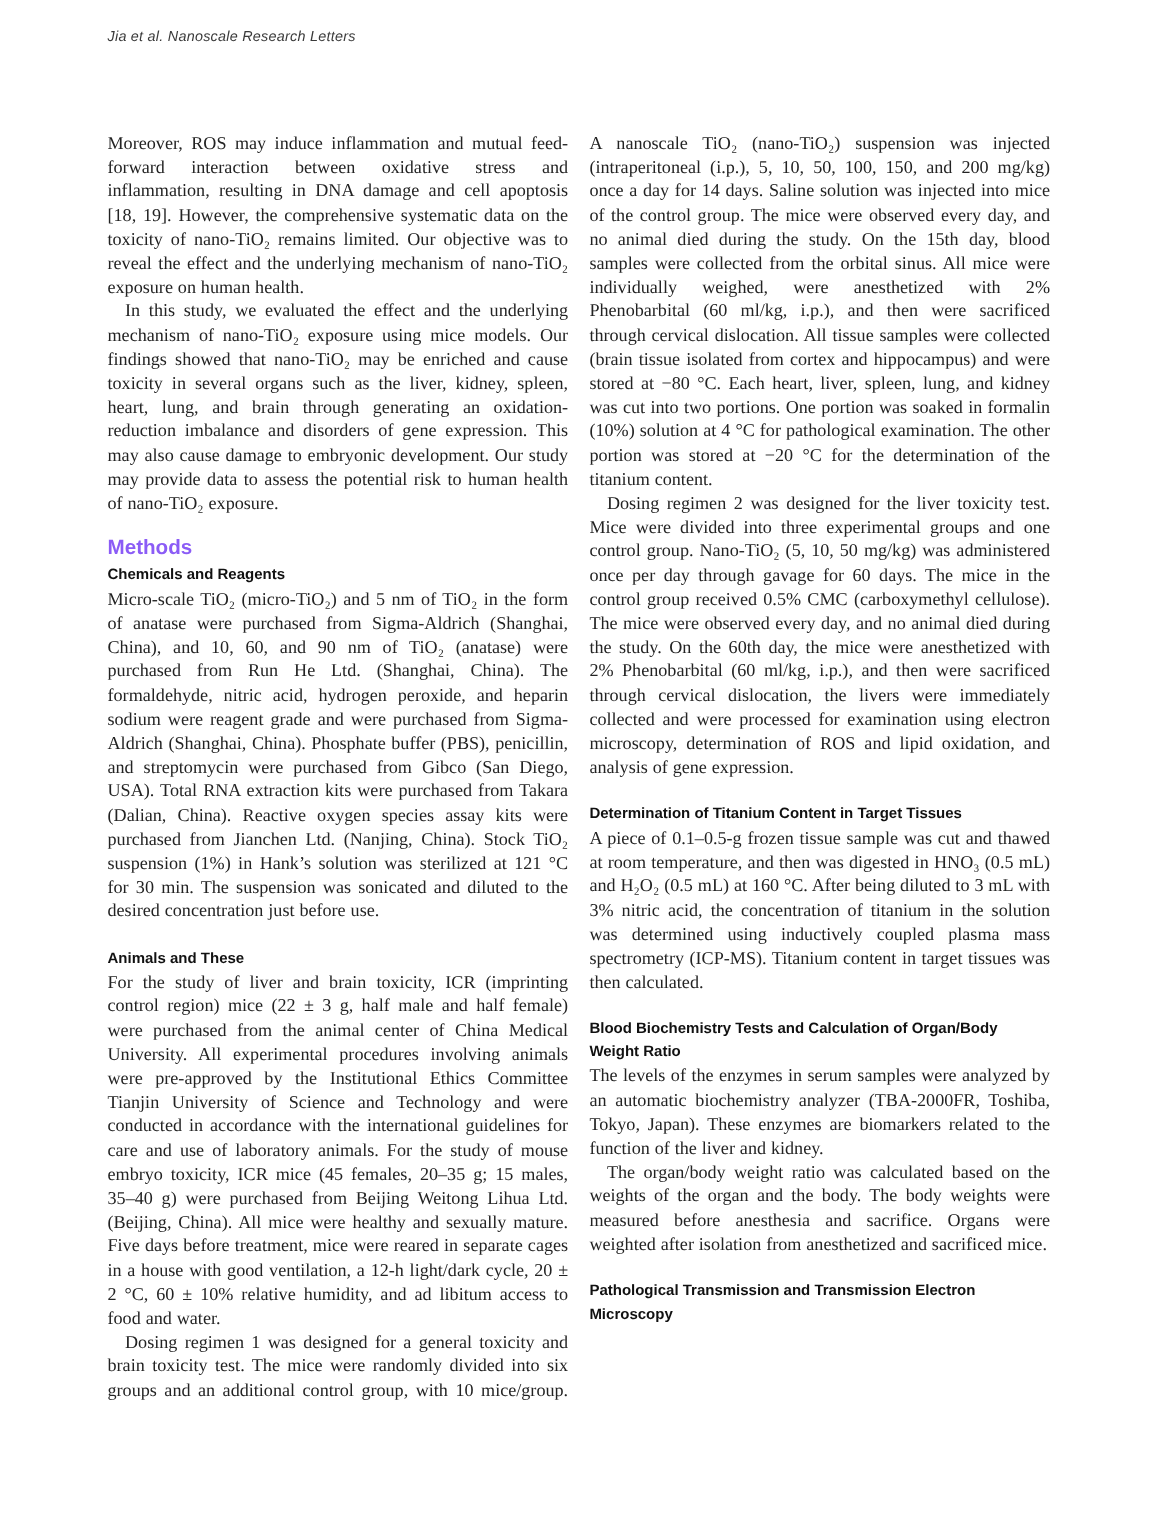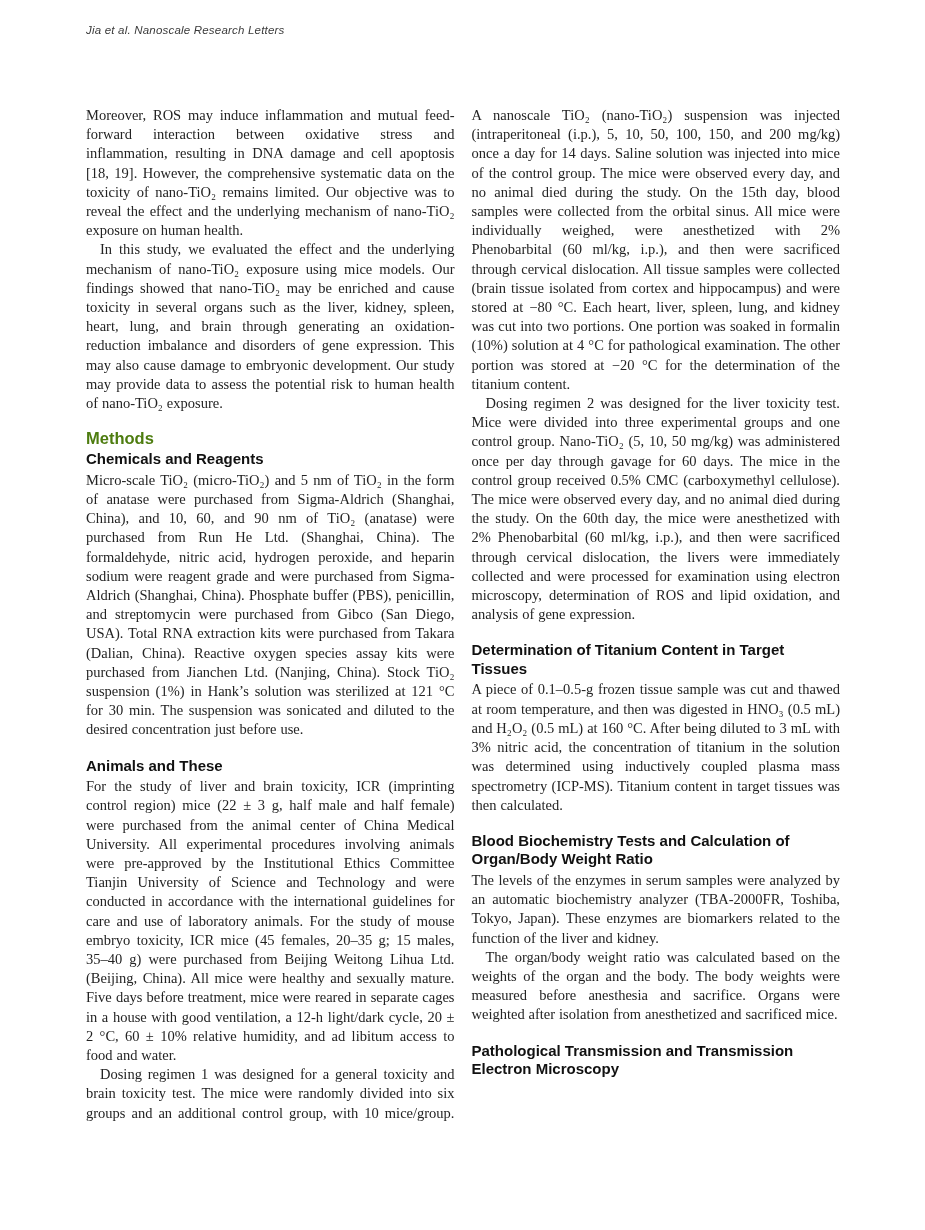--- a/index.html
+++ b/index.html
@@ -41,28 +41,28 @@
     color: #232323;
     word-spacing: 0.3px;
   }
   p.indent { text-indent: 14px; }
   p.justify-last { text-align-last: justify; }
   .h1 {
     font-family: "Liberation Sans", "DejaVu Sans", sans-serif;
     font-weight: bold;
     font-size: 16.5px;
     line-height: 20px;
-    color: #4d7c0f;
+    color: #8b5cf6;
     margin-top: 15px;
     margin-bottom: 2px;
   }
   .h2 {
     font-family: "Liberation Sans", "DejaVu Sans", sans-serif;
     font-weight: bold;
-    font-size: 15px;
+    font-size: 12px;
     line-height: 18.5px;
     color: #111111;
     margin-top: 0;
     margin-bottom: 2px;
   }
   .h2.spaced { margin-top: 17px; }
 </style>
 </head>
 <body>
 

